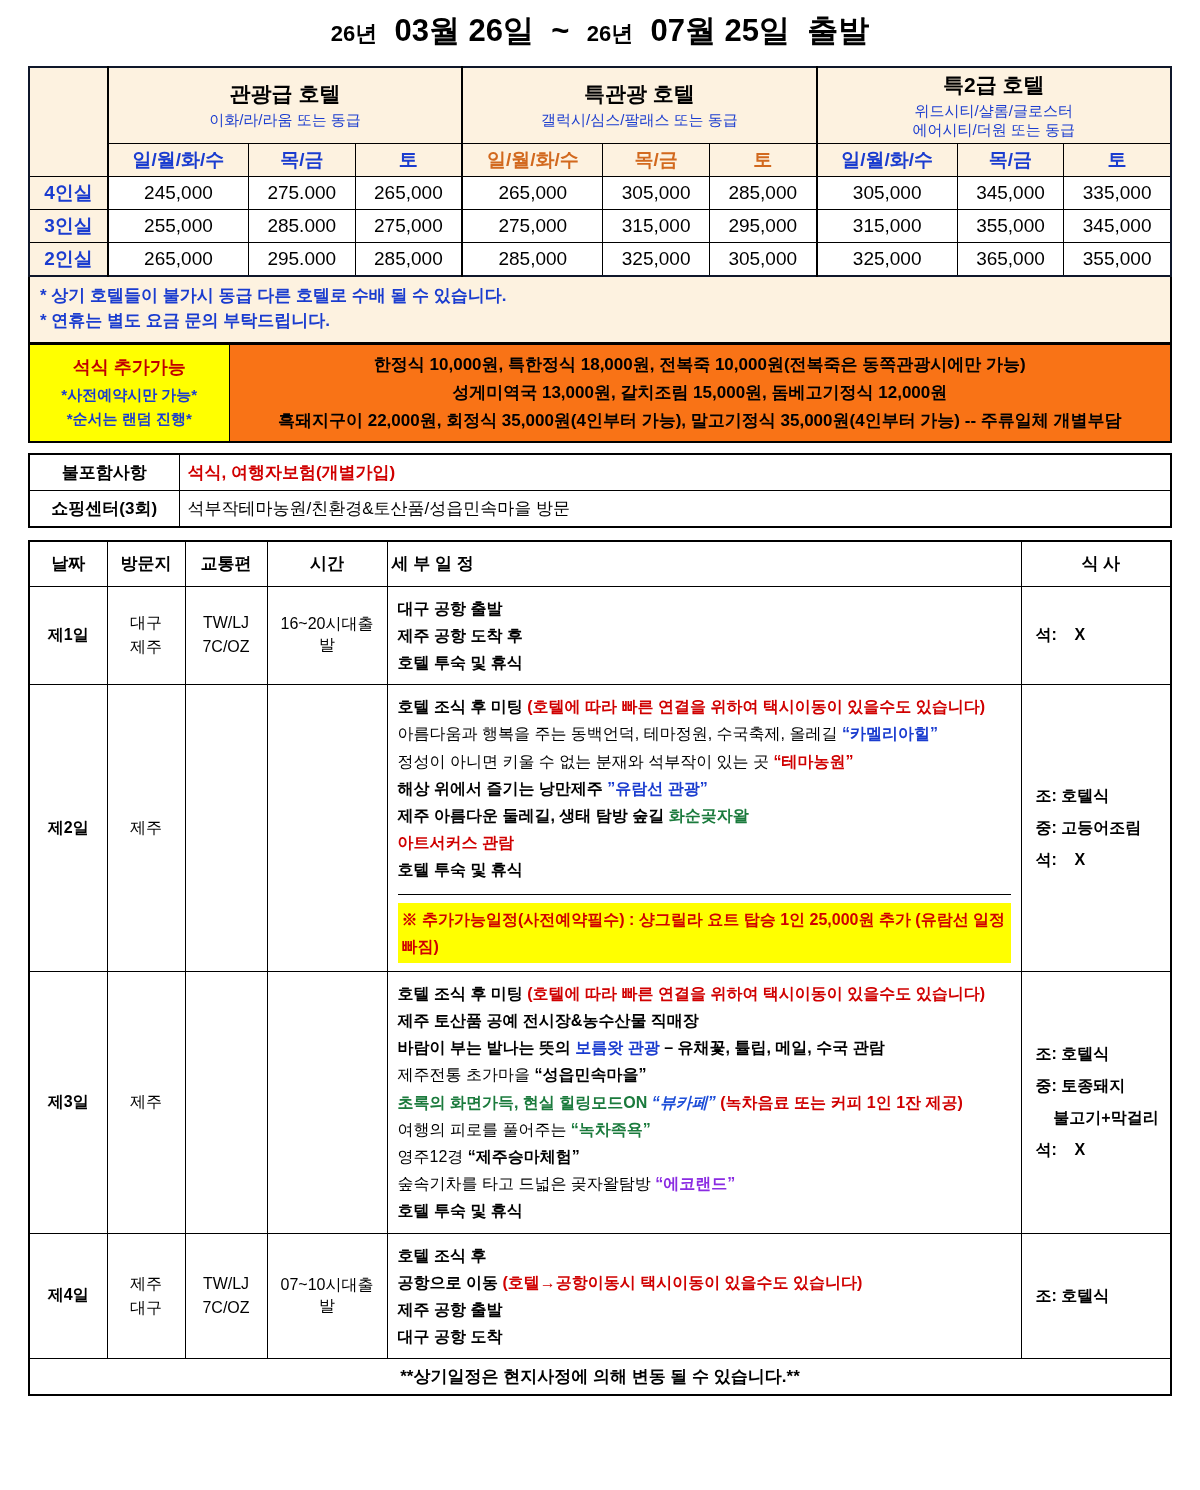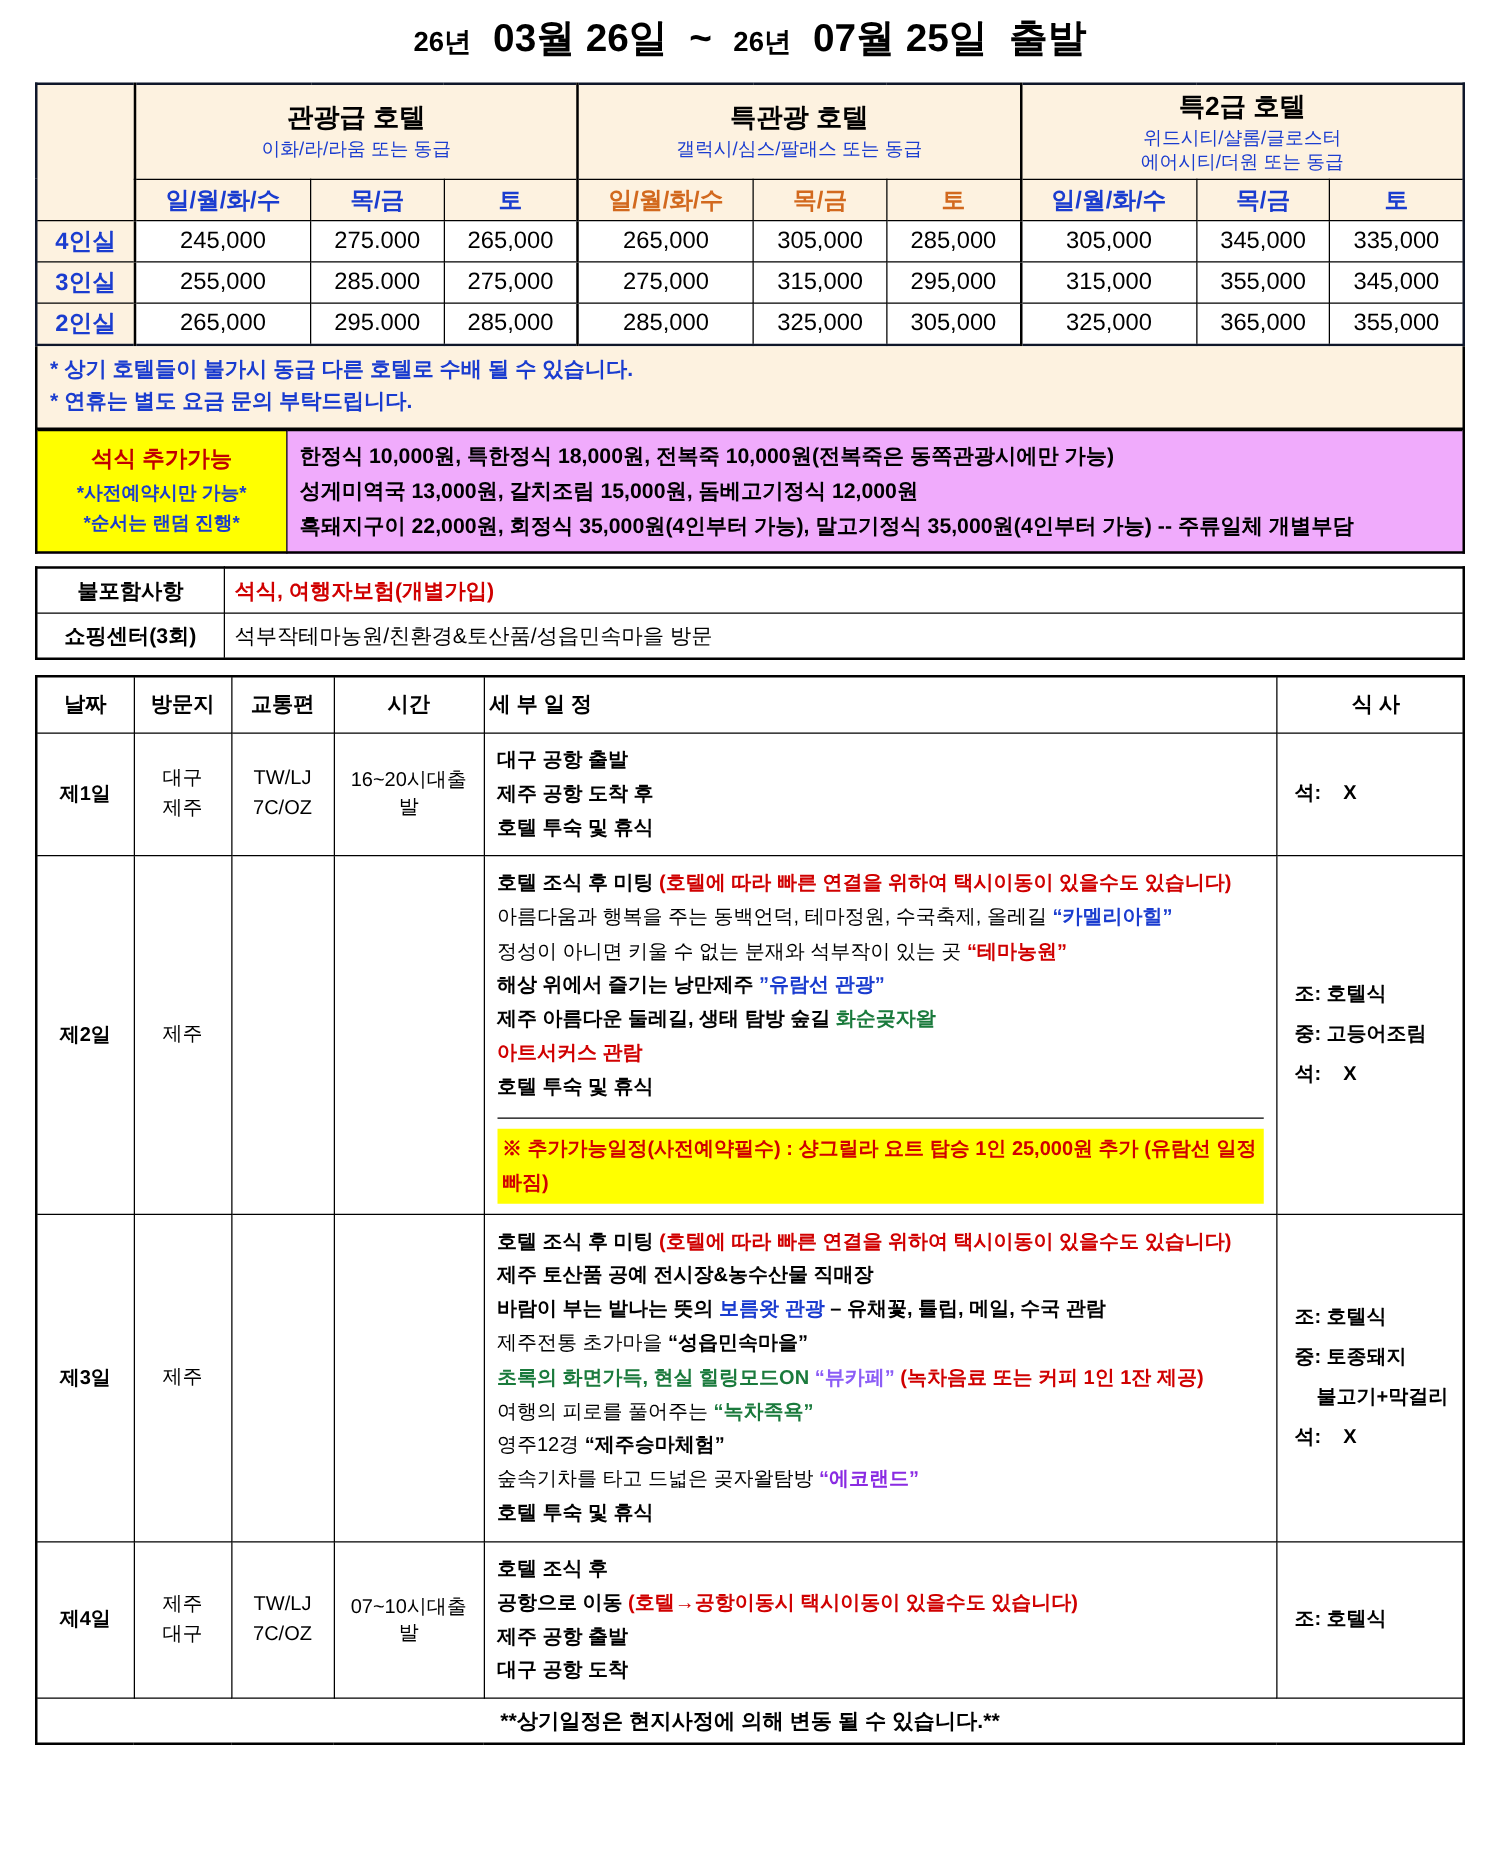--- a/index.html
+++ b/index.html
@@ -34,26 +34,26 @@
   .day-orange { color:#d2691e; }
   .room-label { background:#fdf2e0; color:#1a3ccf; font-weight:bold; font-size:18px; }
   .grp-sep { border-left:2px solid #000 !important; }
   .price-cell { font-size:21px; }
 
   
   .notes { border:2px solid #000; border-top:none; background:#fdf2e0; padding:6px 10px 8px 10px; }
   .notes div { color:#1a3ccf; font-size:17px; font-weight:bold; line-height:1.5; }
 
   
-  .dinner { width:100%; border:2px solid #000; border-top:none; background:#f0abfc; }
+  .dinner { width:100%; border:2px solid #000; border-top:none; background:#f97316; }
   .dinner td { border:1px solid #000; vertical-align:middle; }
   .dinner .left { width:200px; text-align:center; background:#ffff00; padding:4px; }
   .dinner .left .l1 { color:#c00000; font-weight:bold; font-size:18px; padding-bottom:4px;}
   .dinner .left .l2 { color:#1a3ccf; font-weight:bold; font-size:15px; line-height:1.6;}
-  .dinner .right { padding:6px 10px; }
+  .dinner .right { padding:6px 10px;text-align:center; }
   .dinner .right div { font-size:17px; font-weight:bold; color:#000; line-height:1.65; }
 
   
   .inc-table { width:100%; margin-top:10px; border:2px solid #000; }
   .inc-table td { border:1px solid #000; font-size:17px; padding:6px 8px; }
   .inc-table .lbl { width:150px; text-align:center; font-weight:bold; }
   .inc-red { color:#d00000; font-weight:bold; }
 
   
   .itin { width:100%; margin-top:12px; border:2px solid #000; }
@@ -63,21 +63,21 @@
   .itin .c-place { width:78px; text-align:center; line-height:1.5;}
   .itin .c-trans { width:82px; text-align:center; line-height:1.5;}
   .itin .c-time { width:120px; text-align:center; }
   .itin .c-meal { width:150px; text-align:left; padding-left:14px; line-height:2.0;}
   .itin .c-detail { padding:8px 10px; line-height:1.7; }
   .itin .c-detail .ln { white-space:nowrap; }
   .b { font-weight:bold; }
   .red { color:#d00000; }
   .blue { color:#1a3ccf; }
   .green { color:#1a7a3c; }
-  .pink { color:#8b5cf6; }
+  .pink { color:#1d4ed8;font-style:italic; }
   .purple { color:#8a2be2; }
   .yellowbar { background:#ffff00; display:inline-block; padding:3px 4px; font-weight:bold; }
   .footer-row td { text-align:center; font-weight:bold; font-size:17px; padding:6px; }
 </style>
 </head>
 <body>
 
 <div class="page">
 
   <div class="title-line2">

